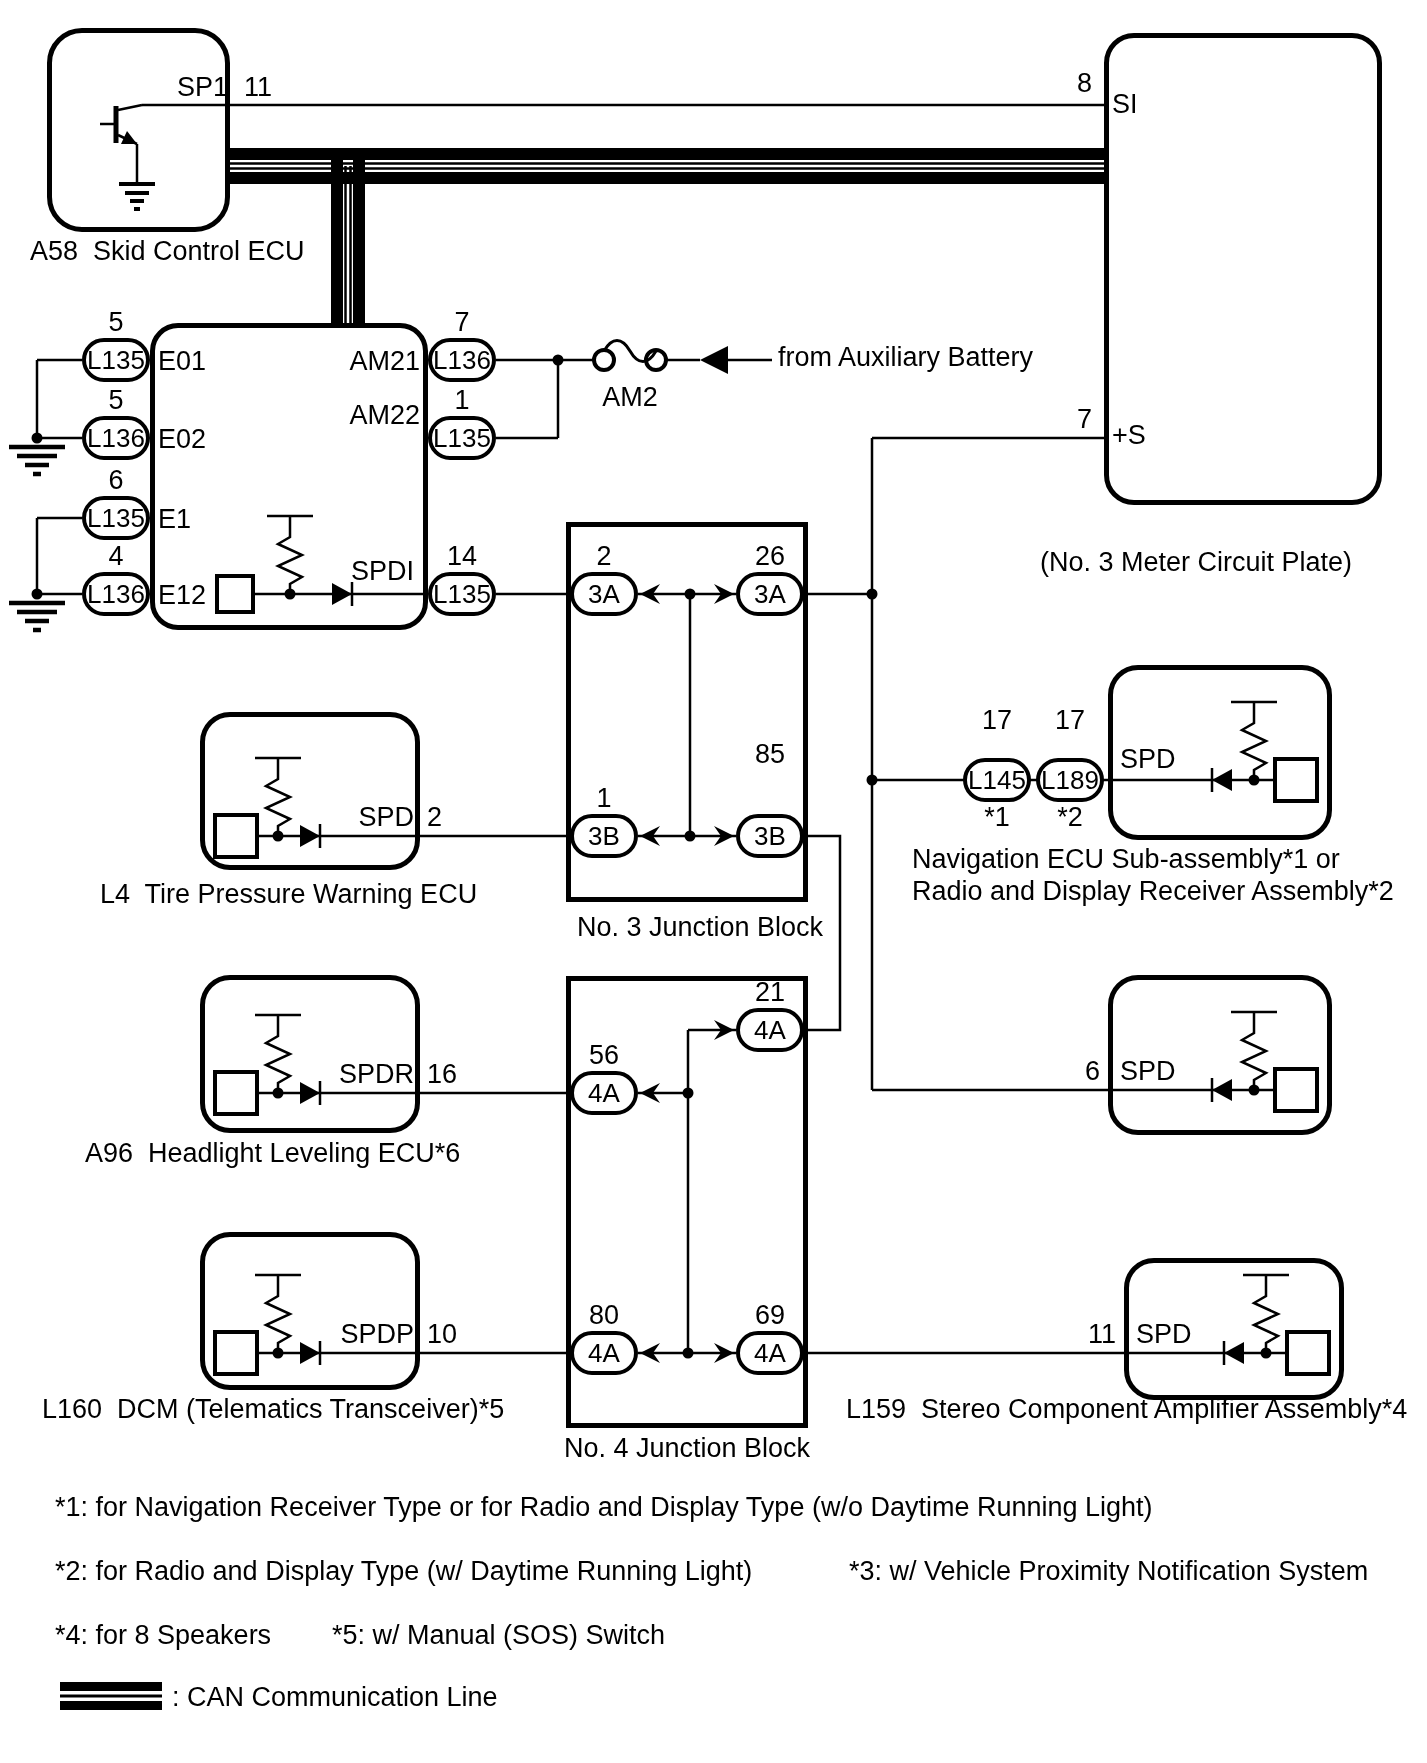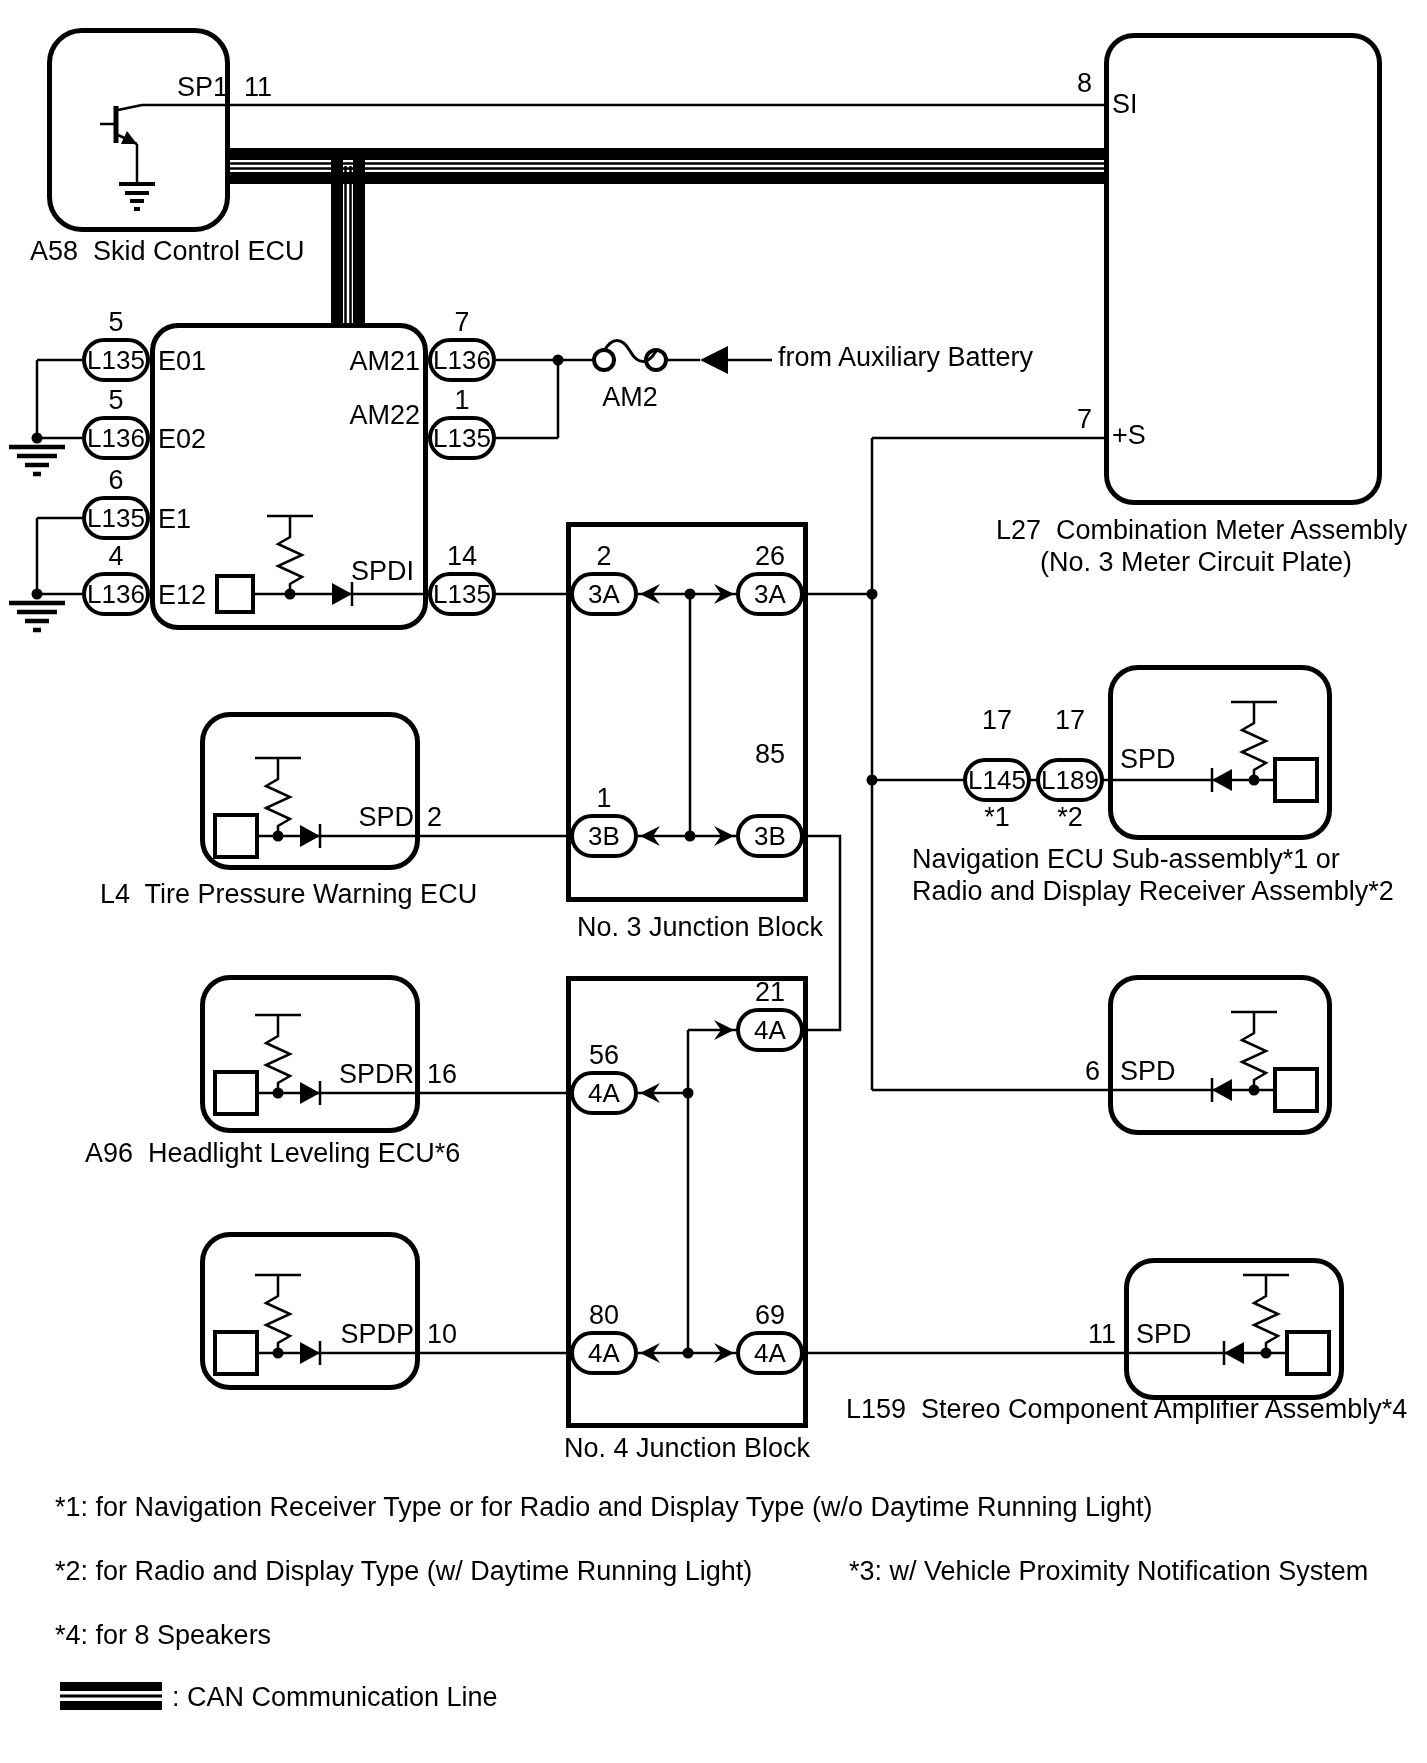--- a/index.html
+++ b/index.html
@@ -311,21 +311,20 @@
     </div>
 
 <div class="t r" style="left:228px;top:72px">SP1</div>
 <div class="t" style="left:244px;top:72px">11</div>
 <div class="t" style="left:30px;top:236px">A58  Skid Control ECU</div>
 
 <div class="t r" style="left:1092px;top:68px">8</div>
 <div class="t" style="left:1112px;top:89px">SI</div>
 <div class="t r" style="left:1092px;top:404px">7</div>
 <div class="t" style="left:1112px;top:420px">+S</div>
-<div class="t" style="left:996px;top:515px">L27  Combination Meter Assembly</div>
 <div class="t" style="left:1040px;top:547px">(No. 3 Meter Circuit Plate)</div>
 
 <div class="t c" style="left:116px;top:307px">5</div>
 <div class="t c" style="left:116px;top:385px">5</div>
 <div class="t c" style="left:116px;top:465px">6</div>
 <div class="t c" style="left:116px;top:541px">4</div>
 <div class="t" style="left:158px;top:346px">E01</div>
 <div class="t" style="left:158px;top:424px">E02</div>
 <div class="t" style="left:158px;top:504px">E1</div>
 <div class="t" style="left:158px;top:580px">E12</div>
@@ -354,35 +353,37 @@
 <div class="t r" style="left:414px;top:802px">SPD</div>
 <div class="t" style="left:427px;top:802px">2</div>
 <div class="t" style="left:100px;top:879px">L4  Tire Pressure Warning ECU</div>
 
 <div class="t r" style="left:414px;top:1059px">SPDR</div>
 <div class="t" style="left:427px;top:1059px">16</div>
 <div class="t" style="left:85px;top:1138px">A96  Headlight Leveling ECU*6</div>
 
 <div class="t r" style="left:414px;top:1319px">SPDP</div>
 <div class="t" style="left:427px;top:1319px">10</div>
+<div class="t" style="left:42px;top:1394px">L160  DCM (Telematics Transceiver)*5</div>
 
 <div class="t c" style="left:997px;top:705px">17</div>
 <div class="t c" style="left:1070px;top:705px">17</div>
 <div class="t c" style="left:997px;top:802px">*1</div>
 <div class="t c" style="left:1070px;top:802px">*2</div>
 <div class="t" style="left:1120px;top:744px">SPD</div>
 <div class="t" style="left:912px;top:844px">Navigation ECU Sub-assembly*1 or</div>
 <div class="t" style="left:912px;top:876px">Radio and Display Receiver Assembly*2</div>
 
 <div class="t r" style="left:1100px;top:1056px">6</div>
 <div class="t" style="left:1120px;top:1056px">SPD</div>
 
 <div class="t r" style="left:1116px;top:1319px">11</div>
 <div class="t" style="left:1136px;top:1319px">SPD</div>
 <div class="t" style="left:846px;top:1394px">L159  Stereo Component Amplifier Assembly*4</div>
 
 <div class="t" style="left:55px;top:1492px">*1: for Navigation Receiver Type or for Radio and Display Type (w/o Daytime Running Light)</div>
 <div class="t" style="left:55px;top:1556px">*2: for Radio and Display Type (w/ Daytime Running Light)</div>
 <div class="t" style="left:849px;top:1556px">*3: w/ Vehicle Proximity Notification System</div>
 <div class="t" style="left:55px;top:1620px">*4: for 8 Speakers</div>
+<div class="t" style="left:332px;top:1620px">*5: w/ Manual (SOS) Switch</div>
 <div class="t" style="left:172px;top:1682px">: CAN Communication Line</div>
 
 </div>
 
 </body></html>

